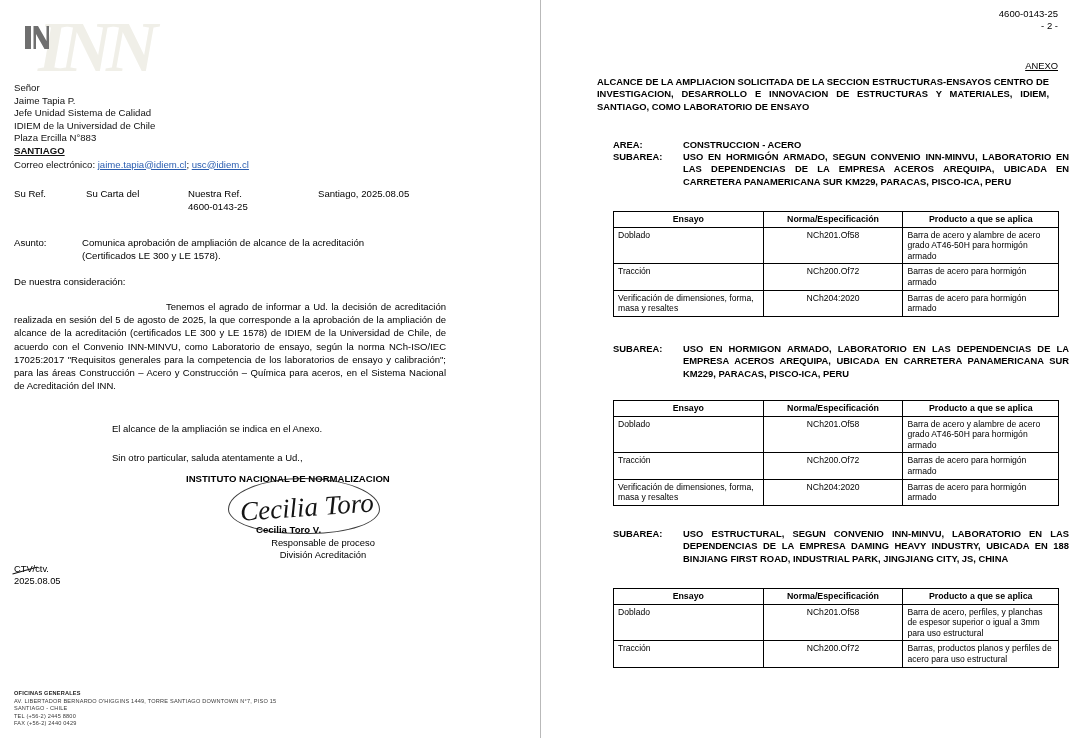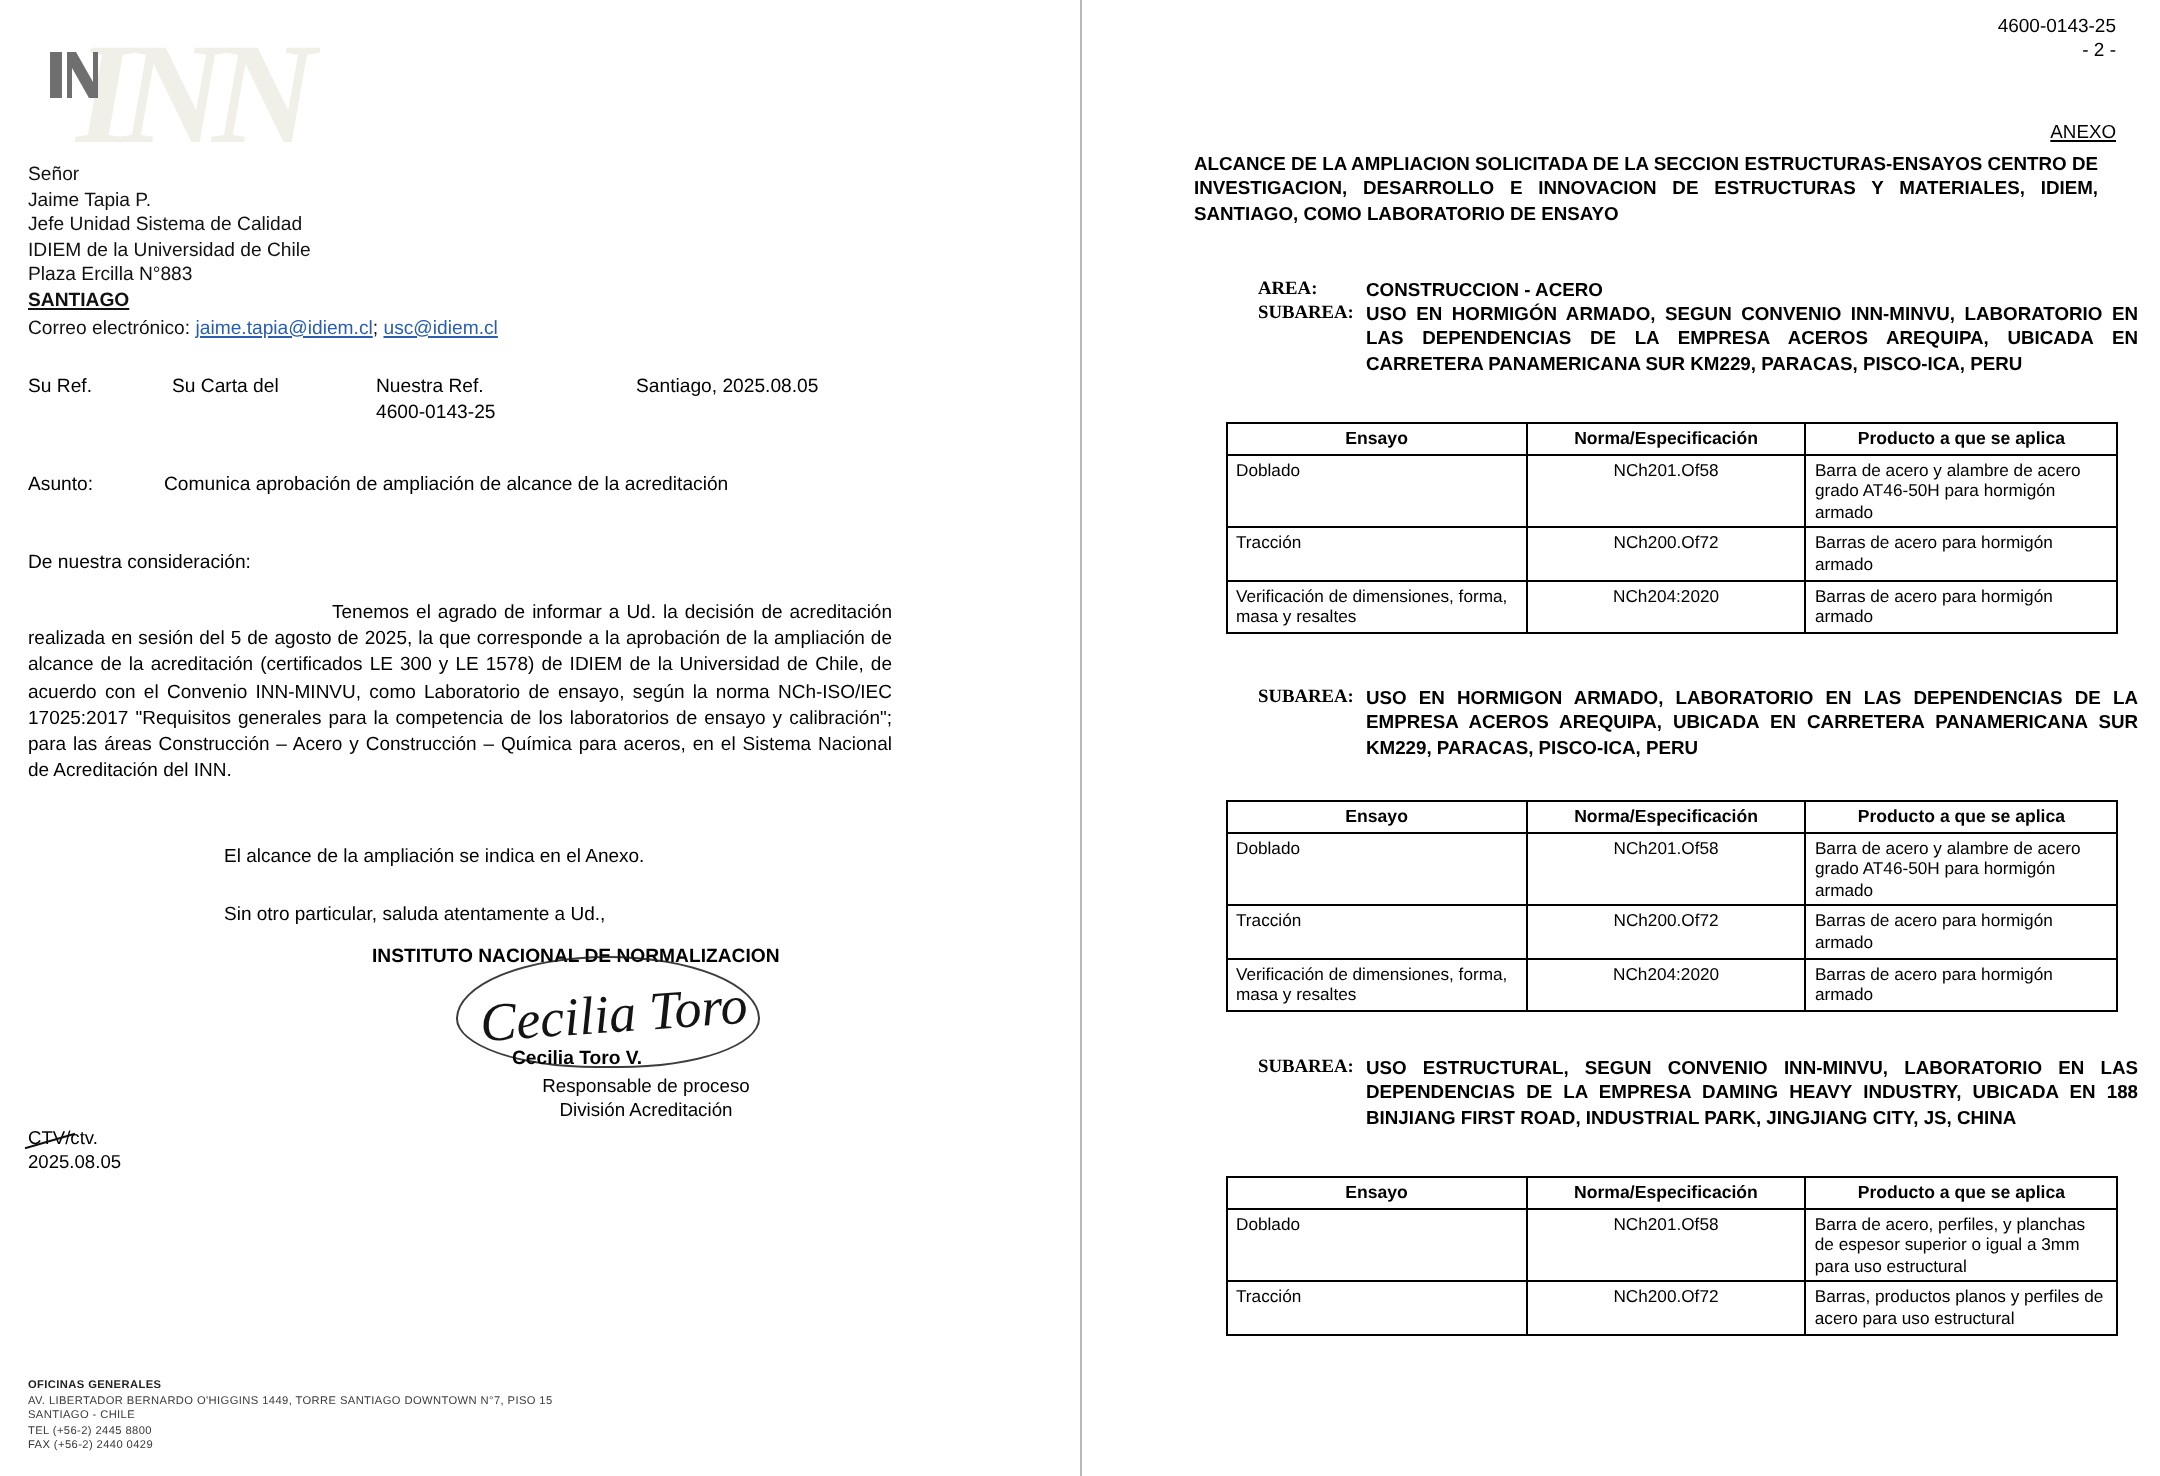--- a/index.html
+++ b/index.html
@@ -230,21 +230,21 @@
     text-align: justify;
   }
   .kv {
     position: absolute;
     left: 72px;
     width: 456px;
     font-size: 9.4px;
     font-weight: bold;
     line-height: 12.4px;
   }
-  .kv .k { position: absolute; left: 16px; top: 0; font-family: Liberation Serif, serif; }
+  .kv .k { position: absolute; left: 0; top: 0; }
   .kv .v { display: block; margin-left: 70px; text-align: justify; }
 
   table.tbl {
     position: absolute;
     border-collapse: collapse;
     width: 446px;
     font-size: 8.6px;
     font-weight: normal;
   }
   table.tbl th, table.tbl td {
@@ -302,20 +302,21 @@
       <div class="c1">Su Ref.</div>
       <div class="c2">Su Carta del</div>
       <div class="c3">Nuestra Ref.</div>
       <div class="c3" style="top:12.5px">4600-0143-25</div>
       <div class="c4">Santiago, 2025.08.05</div>
     </div>
 
     <div class="asunto">
       <span class="lbl">Asunto:</span>
       <span class="txt">Comunica aprobación de ampliación de alcance de la acreditación</span>
+      <span class="txt">(Certificados LE 300 y LE 1578).</span>
     </div>
 
     <div class="salut">De nuestra consideración:</div>
 
     <div class="body1"><span class="indent"></span><span>Tenemos el agrado de informar a Ud. la decisión de acreditación realizada en sesión del 5 de agosto de 2025, la que corresponde a la aprobación de la ampliación de alcance de la acreditación (certificados LE 300 y LE 1578) de IDIEM de la Universidad de Chile, de acuerdo con el Convenio INN-MINVU, como Laboratorio de ensayo, según la norma NCh-ISO/IEC 17025:2017 "Requisitos generales para la competencia de los laboratorios de ensayo y calibración"; para las áreas Construcción – Acero y Construcción – Química para aceros, en el Sistema Nacional de Acreditación del INN.</span></div>
 
     <div class="anexo-line">El alcance de la ampliación se indica en el Anexo.</div>
     <div class="sinotro">Sin otro particular, saluda atentamente a Ud.,</div>
     <div class="inn-name">INSTITUTO NACIONAL DE NORMALIZACION</div>
 

